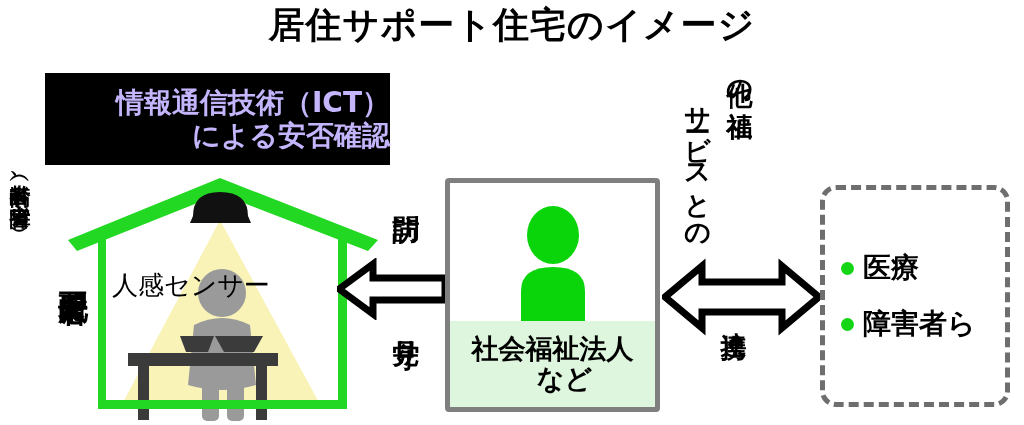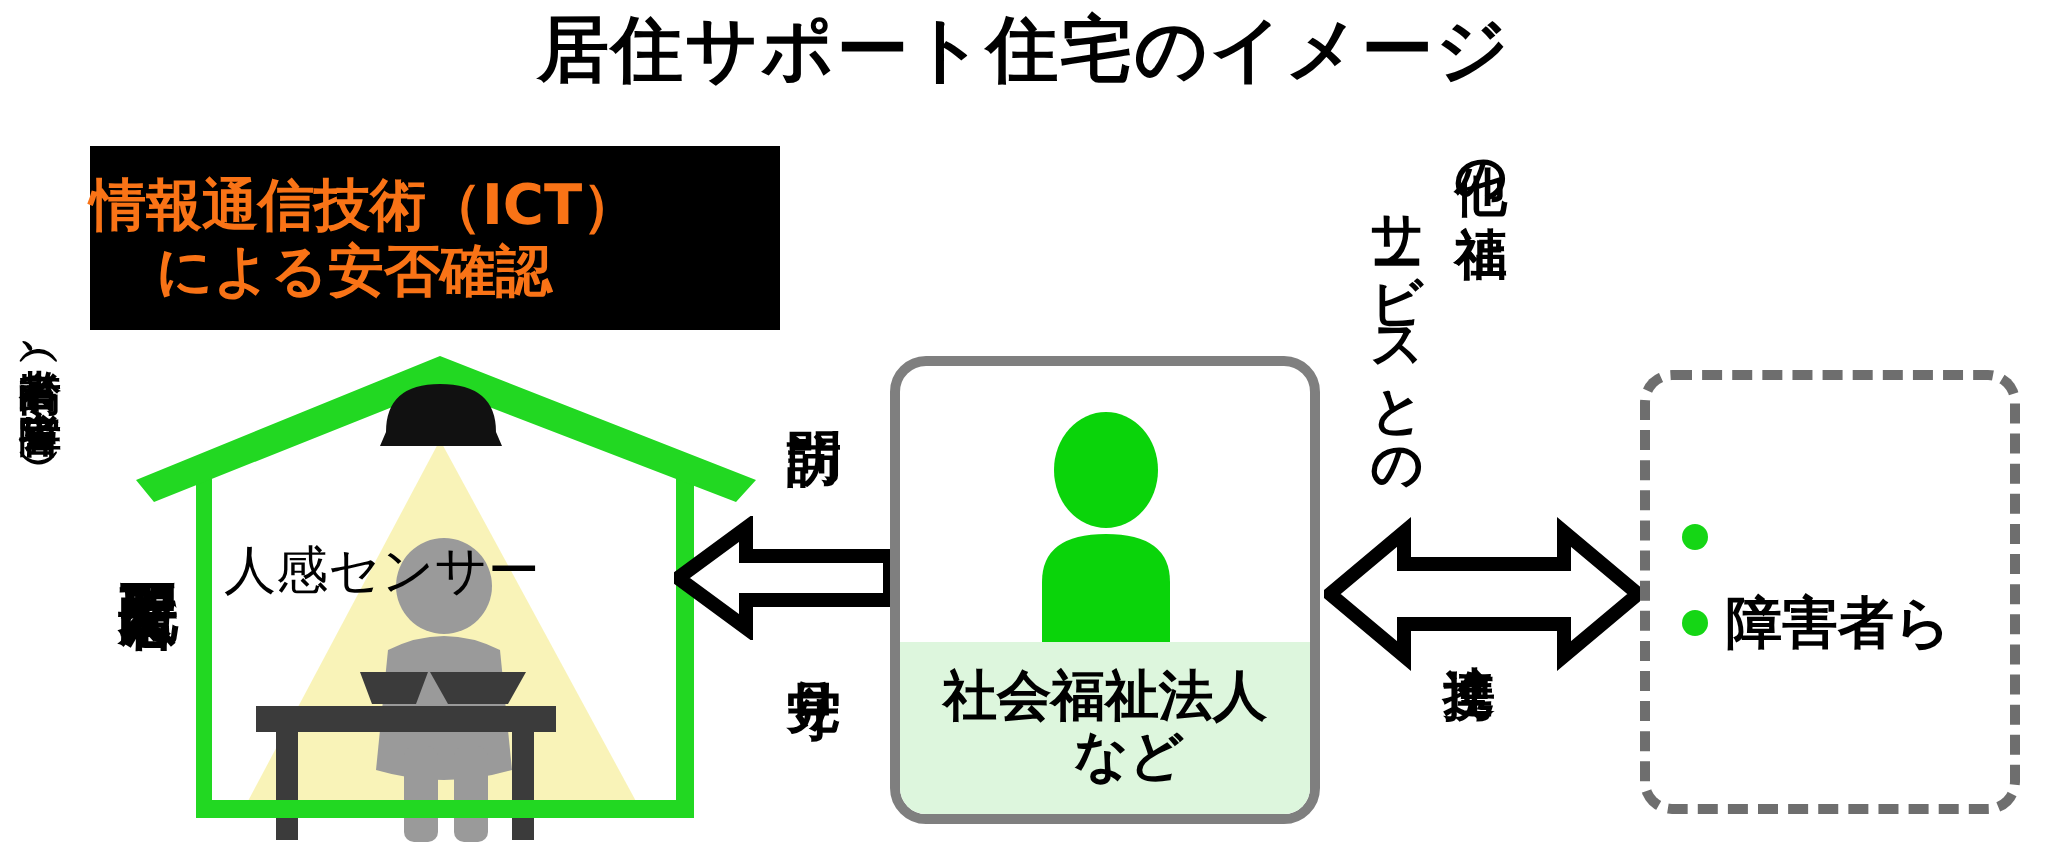--- a/index.html
+++ b/index.html
@@ -27,24 +27,24 @@
     letter-spacing:1px;
     white-space:nowrap;
   }
 
   
   #ict-banner{
     position:absolute;
     left:45px; top:73px;
     width:345px; height:92px;
     background:#000000;
-    color:#f97316;
+    color:#c4b5fd;
     display:flex;
     flex-direction:column;
-    align-items:flex-start;
+    align-items:flex-end;
     justify-content:center;
     line-height:1.12;
   }
   #ict-banner .ln{
     font-size:28px;
     font-weight:bold;
     white-space:nowrap;
   }
   #ict-banner .ln2{ margin-top:2px;margin-left:33px; }
 
@@ -105,21 +105,21 @@
     font-size:27px;
     font-weight:bold;
   }
 
   
   #welfare-card{
     position:absolute;
     left:445px; top:178px;
     width:215px; height:234px;
     border:5px solid #7f7f7f;
-    border-radius:18px;
+    border-radius:4px;
     background:#ffffff;
     overflow:hidden;
     box-sizing:border-box;
   }
   #welfare-person{
     position:absolute;
     left:0; top:22px;
     width:100%;
     display:flex;
     justify-content:center;
@@ -285,20 +285,21 @@
   <div id="arrow-link">
     <svg width="160" height="78" viewBox="0 0 160 78" xmlns="http://www.w3.org/2000/svg">
       <polygon points="3,39 40,8 40,24 120,24 120,8 157,39 120,70 120,54 40,54 40,70" fill="#ffffff" stroke="#000000" stroke-width="7" stroke-linejoin="miter"></polygon>
     </svg>
   </div>
   <div id="label-link" class="vtext">連携</div>
 
   <div id="services-box">
     <div class="svc-row">
       <span class="svc-bullet"></span>
+      <span class="svc-label">医療</span>
     </div>
     <div class="svc-row">
       <span class="svc-bullet"></span>
       <span class="svc-label">障害者ら</span>
     </div>
   </div>
 
 </div>
 
 </body></html>

